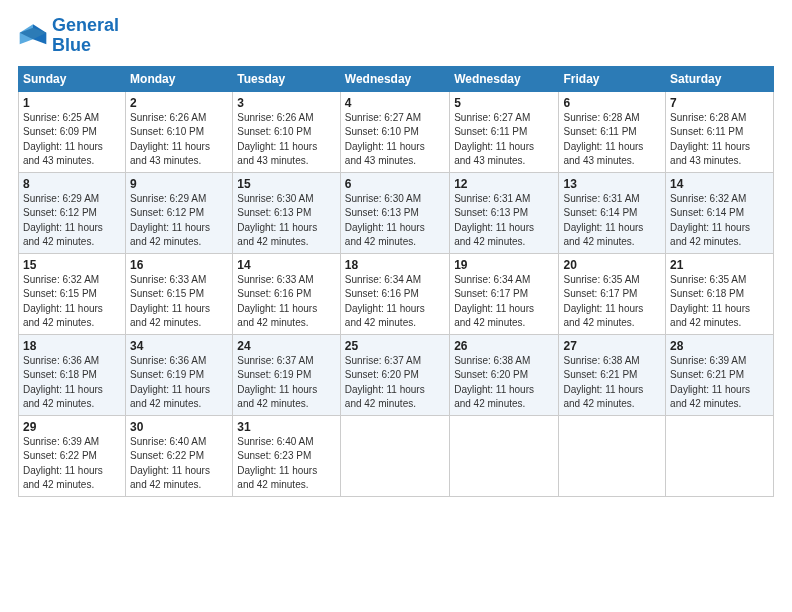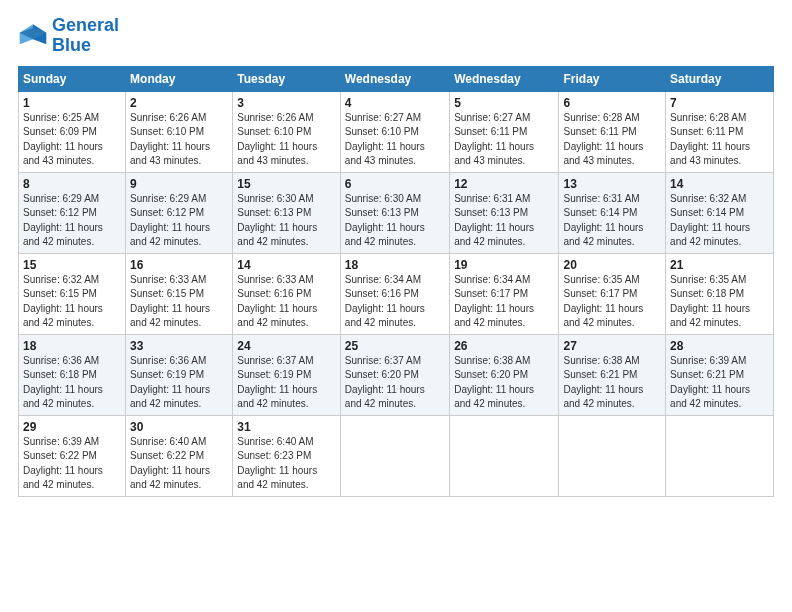--- a/index.html
+++ b/index.html
@@ -221,21 +221,21 @@
             <span class="day-num">21</span>
             <div class="day-info">Sunrise: 6:35 AM<br>Sunset: 6:18 PM<br>Daylight: 11 hours<br>and 42 minutes.</div>
           </td>
         </tr>
         <tr>
           <td>
             <span class="day-num">18</span>
             <div class="day-info">Sunrise: 6:36 AM<br>Sunset: 6:18 PM<br>Daylight: 11 hours<br>and 42 minutes.</div>
           </td>
           <td>
-            <span class="day-num">33</span>
+            <span class="day-num">34</span>
             <div class="day-info">Sunrise: 6:36 AM<br>Sunset: 6:19 PM<br>Daylight: 11 hours<br>and 42 minutes.</div>
           </td>
           <td>
             <span class="day-num">24</span>
             <div class="day-info">Sunrise: 6:37 AM<br>Sunset: 6:19 PM<br>Daylight: 11 hours<br>and 42 minutes.</div>
           </td>
           <td>
             <span class="day-num">25</span>
             <div class="day-info">Sunrise: 6:37 AM<br>Sunset: 6:20 PM<br>Daylight: 11 hours<br>and 42 minutes.</div>
           </td>

